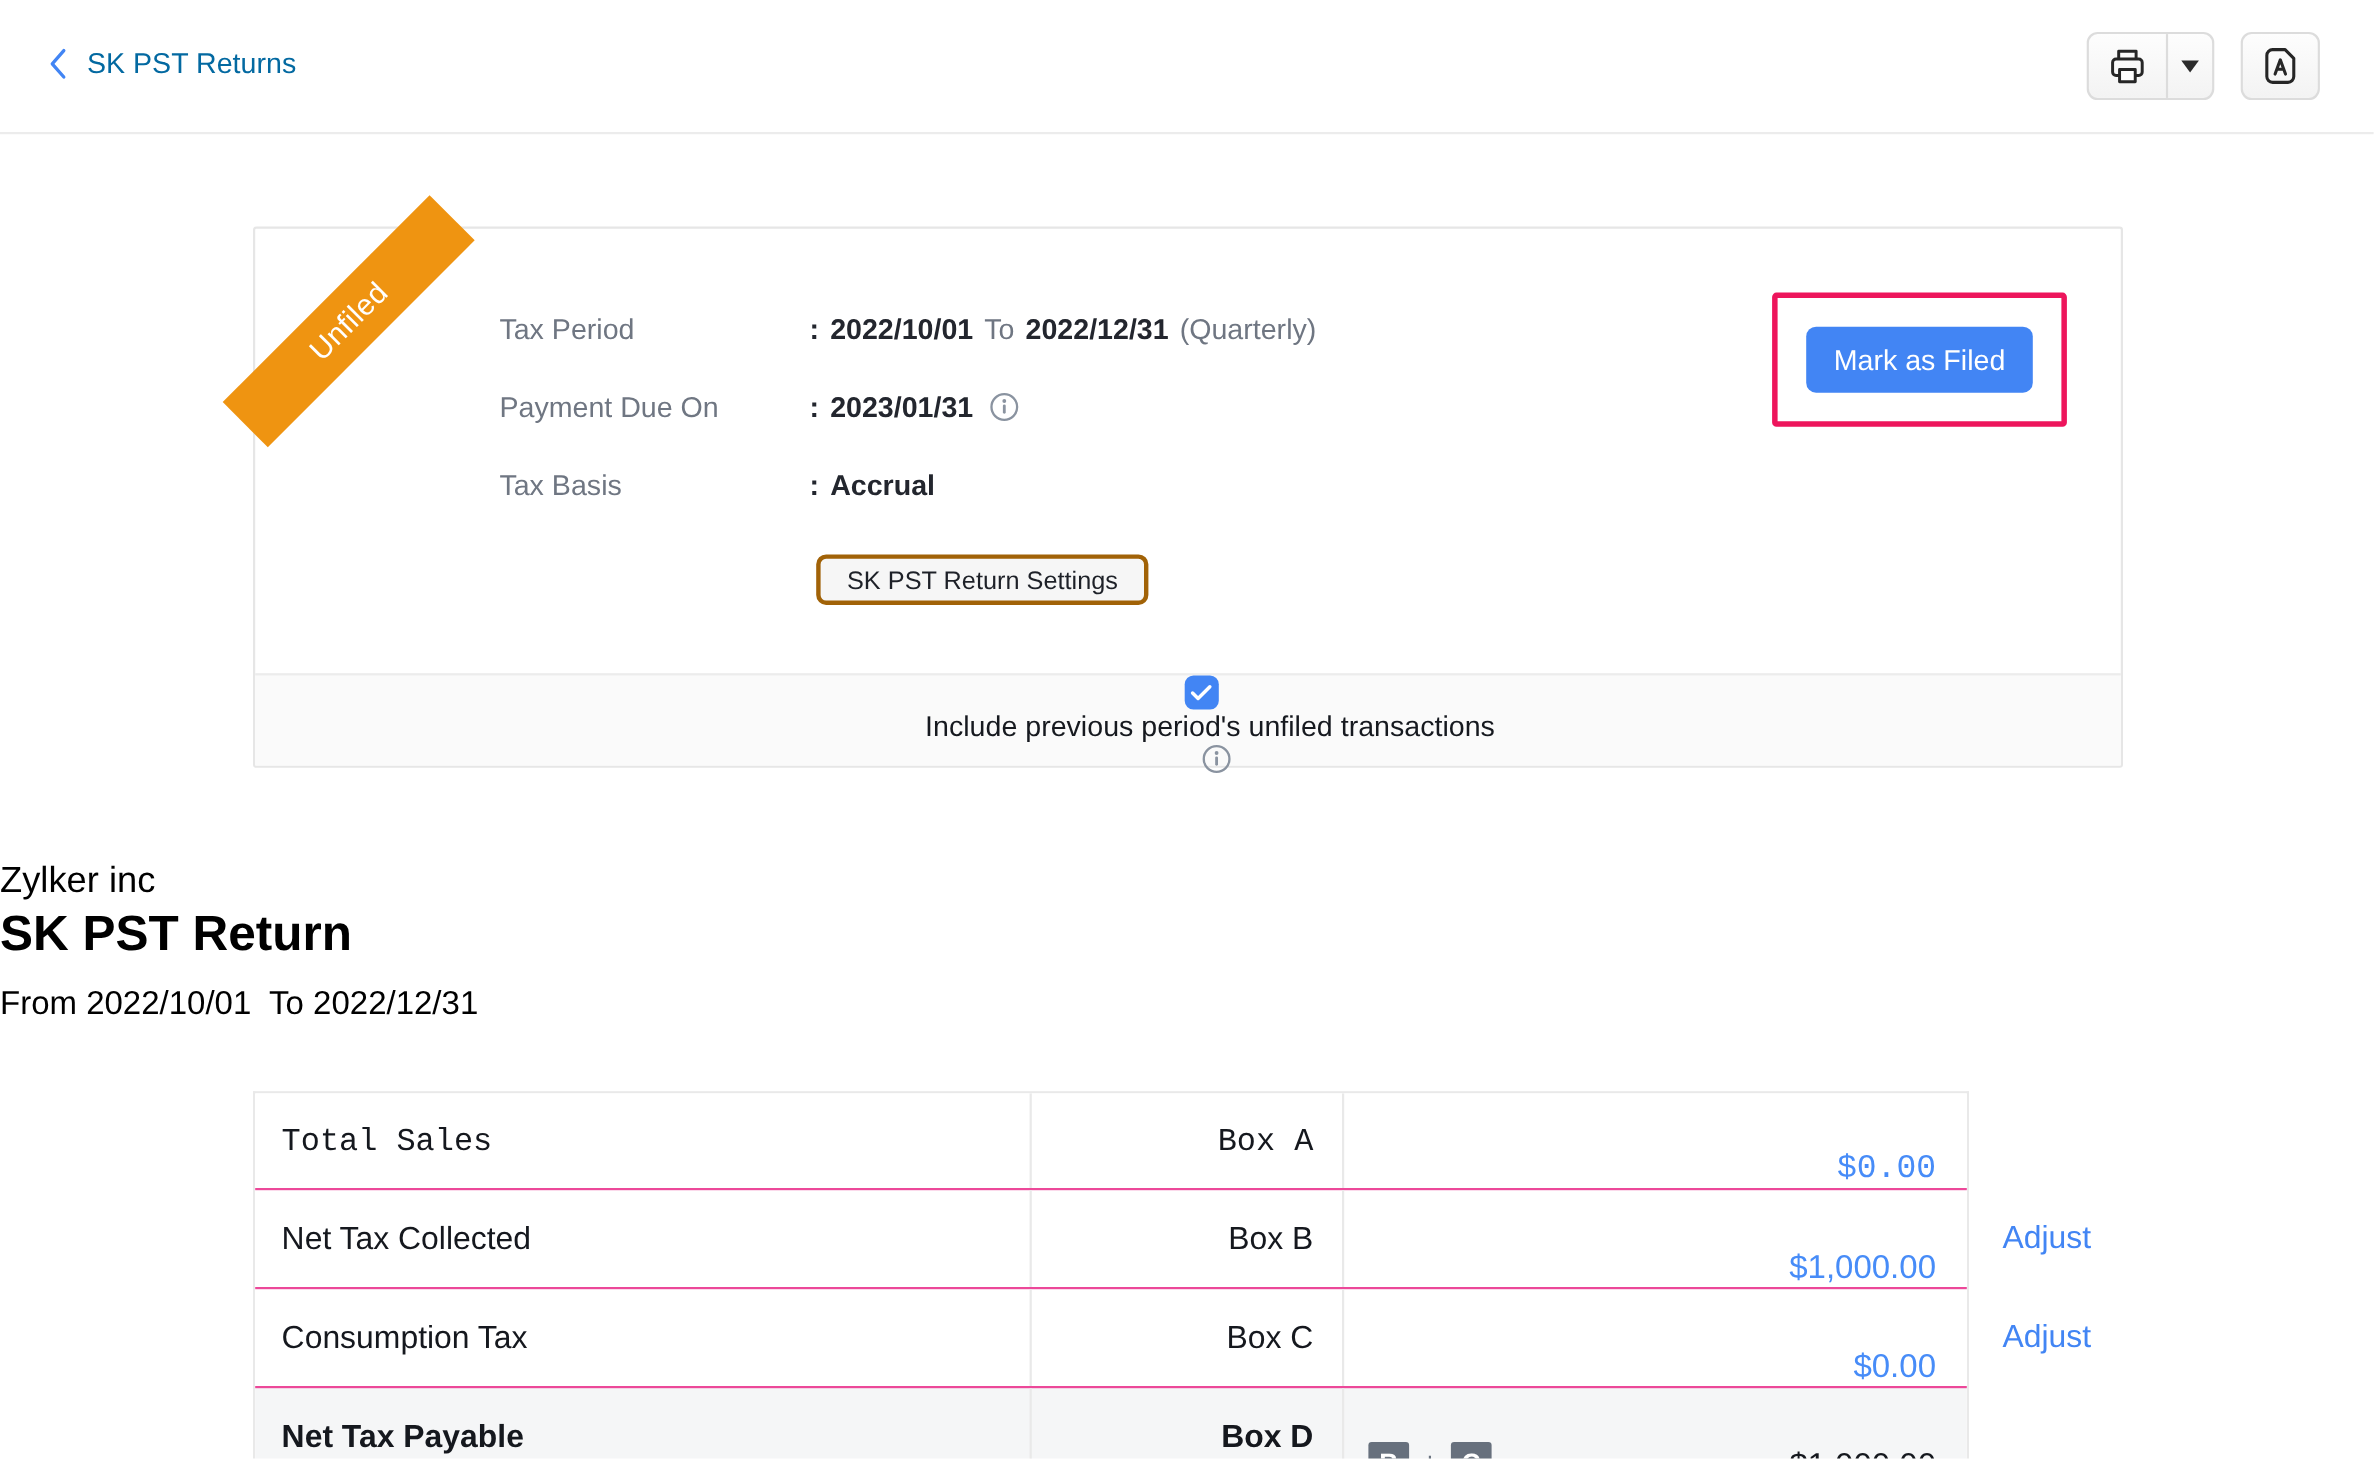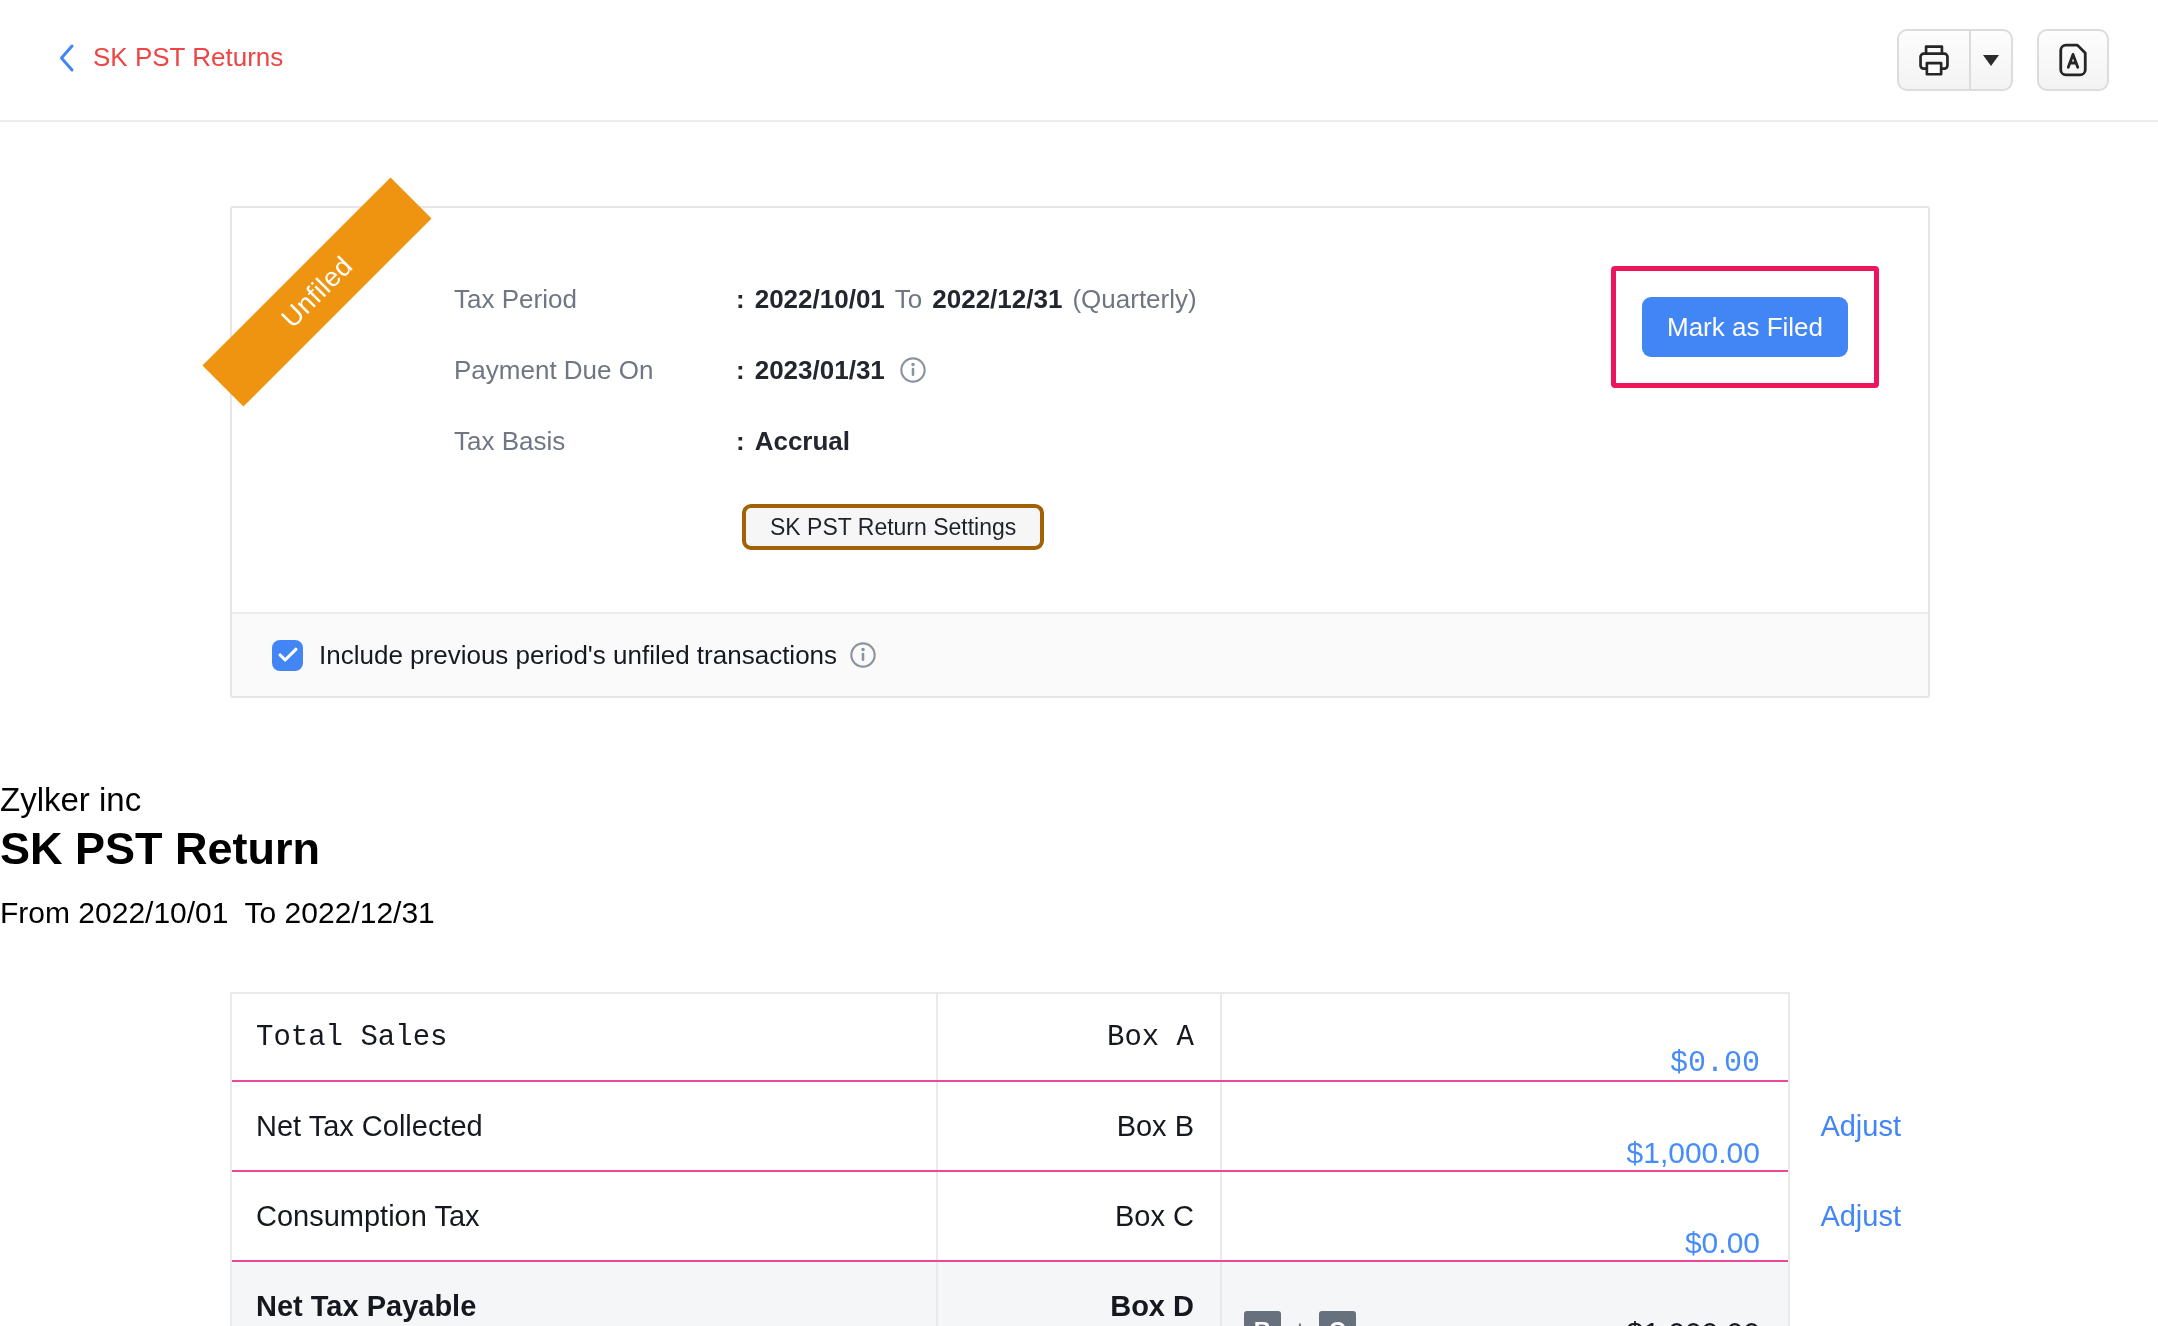--- a/index.html
+++ b/index.html
@@ -4,21 +4,21 @@
 <style>
   * { margin:0; padding:0; box-sizing:border-box; }
   html,body { width:2158px; height:1326px; }
   body {
     position:relative; overflow:hidden; background:#fff;
     font-family:"Liberation Sans", sans-serif; color:#1c1f26;
   }
 
   
   .topbar { position:absolute; left:0; top:0; width:100%; height:122px; background:#fff; border-bottom:2px solid #ececec; }
-  .back-link { position:absolute; left:55px; top:42px; display:flex; align-items:center; gap:16px; color:#ef4444; font-size:26px; font-weight:500; cursor:pointer; }
+  .back-link { position:absolute; left:41px; top:42px; display:flex; align-items:center; gap:16px; color:#0369a1; font-size:26px; font-weight:500; cursor:pointer; }
   .btn-chrome { border:2px solid #dcdcdc; border-radius:10px; background:linear-gradient(#fdfdfd,#f3f3f3); }
   .print-group { position:absolute; left:1897px; top:29px; width:116px; height:62px; display:flex; overflow:hidden; }
   .print-main { width:72px; display:flex; align-items:center; justify-content:center; border-right:2px solid #dcdcdc; cursor:pointer; }
   .print-caret { flex:1; display:flex; align-items:center; justify-content:center; cursor:pointer; }
   .caret-down { width:0; height:0; border:8px solid transparent; border-top:11px solid #2b2b2b; margin-top:9px; }
   .pdf-btn { position:absolute; left:2037px; top:29px; width:72px; height:62px; display:flex; align-items:center; justify-content:center; cursor:pointer; }
 
   
   .card { position:absolute; left:230px; top:206px; width:1700px; height:492px; background:#fff; border:2px solid #e6e6e6; border-radius:3px; }
   .ribbon { position:absolute; left:-48px; top:55px; width:266px; height:58px; background:#ef9411; transform:rotate(-45deg); display:flex; align-items:center; justify-content:center; color:#fff; font-size:27px; font-weight:500; letter-spacing:.5px; }
@@ -30,21 +30,21 @@
   .f-label { width:282px; color:#6f7682; }
   .f-value { color:#23262e; font-weight:600; display:flex; align-items:center; gap:10px; }
   .muted { color:#6f7682; font-weight:400; }
   .info-icon { display:inline-flex; margin-left:4px; cursor:pointer; }
 
   .settings-btn { position:absolute; left:510px; top:296px; height:46px; padding:0 24px; font-size:23px; color:#1e2128; background:#f6f6f6; border:4px solid #a16207; border-radius:9px; display:flex; align-items:center; cursor:pointer; }
 
   .annotation { position:absolute; left:1379px; top:58px; border:5px solid #ed155c; border-radius:4px; padding:26px; }
   .filed-btn { width:206px; height:60px; background:#4285f4; color:#fff; font-size:26px; border:none; border-radius:9px; display:flex; align-items:center; justify-content:center; cursor:pointer; }
 
-  .card-footer { position:absolute; left:0; bottom:0; width:100%; height:84px; background:#fafafa; border-top:2px solid #ececec; display:flex; align-items:center; padding-left:40px; }
+  .card-footer { position:absolute; left:0; bottom:0; width:100%; height:84px; background:#fafafa; border-top:2px solid #ececec; display:flex; align-items:center; padding-left:40px;flex-direction:column; }
   .checkbox { width:31px; height:31px; background:#4285f4; border-radius:8px; display:flex; align-items:center; justify-content:center; margin-right:16px; cursor:pointer; flex:none; }
   .footer-label { font-size:26px; color:#16191f; }
 
   
   .report-header { position:absolute; left:0; top:781px; width:100%; text-align:left; color:#000; }
   .company { font-size:33px; line-height:38px; }
   .report-title { font-size:45px; font-weight:600; line-height:52px; margin-top:4px; }
   .report-period { font-size:30px; line-height:36px; margin-top:20px; white-space:pre; }
 
   

